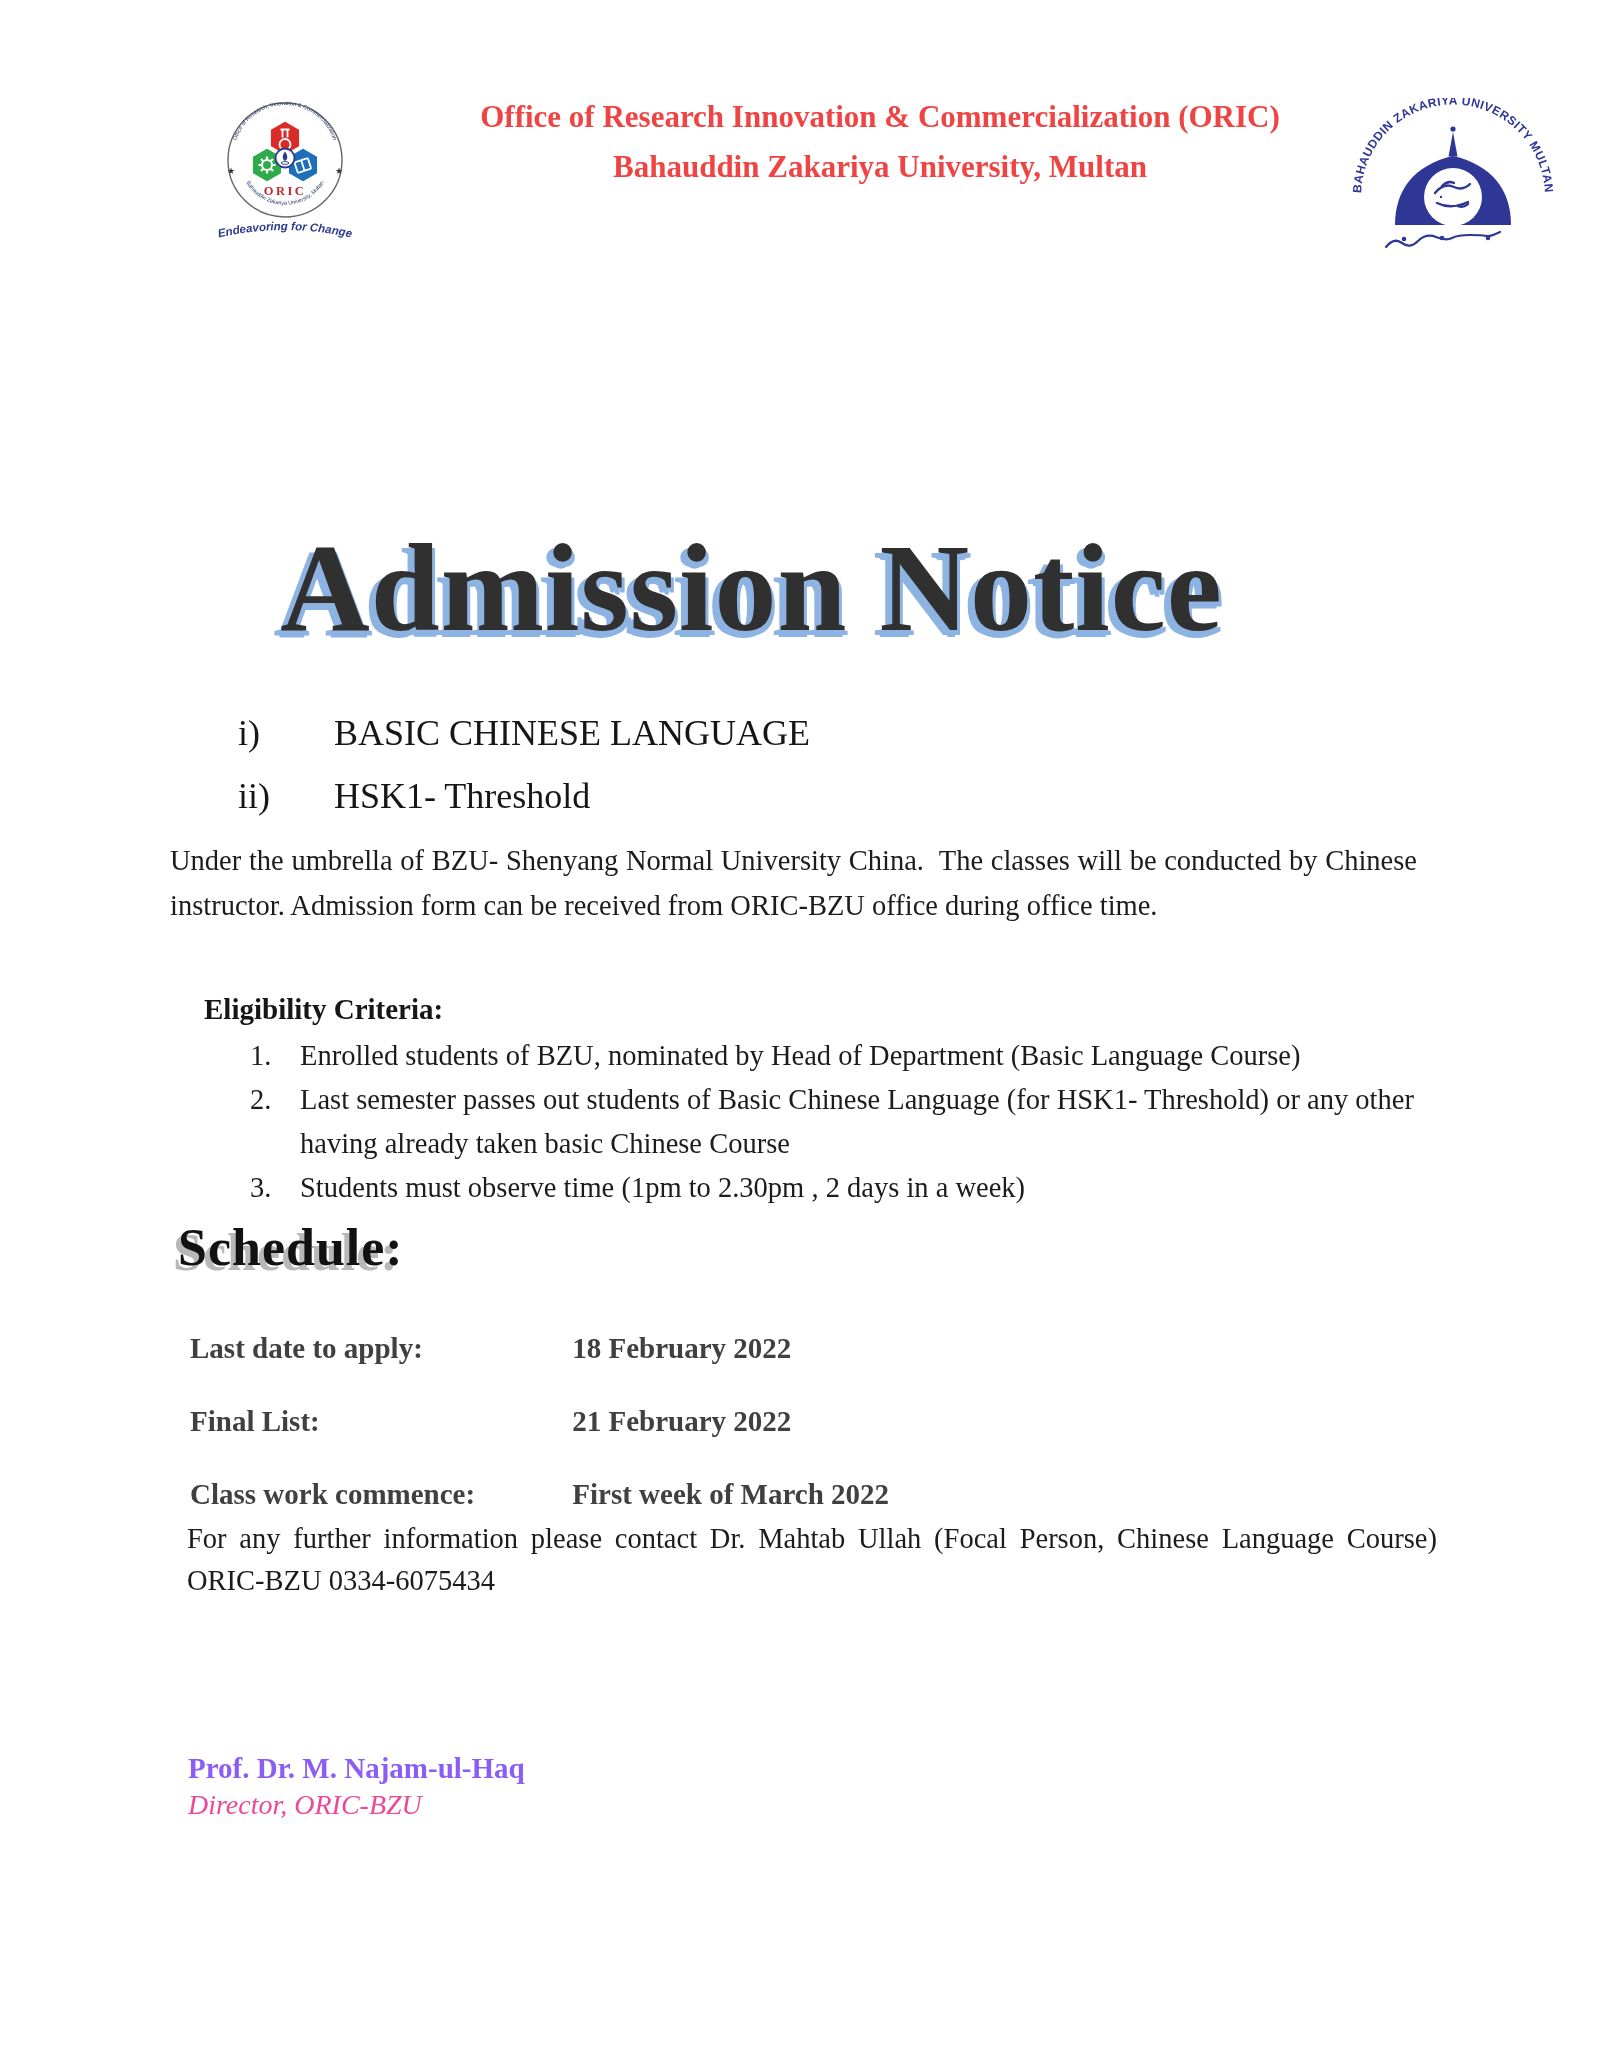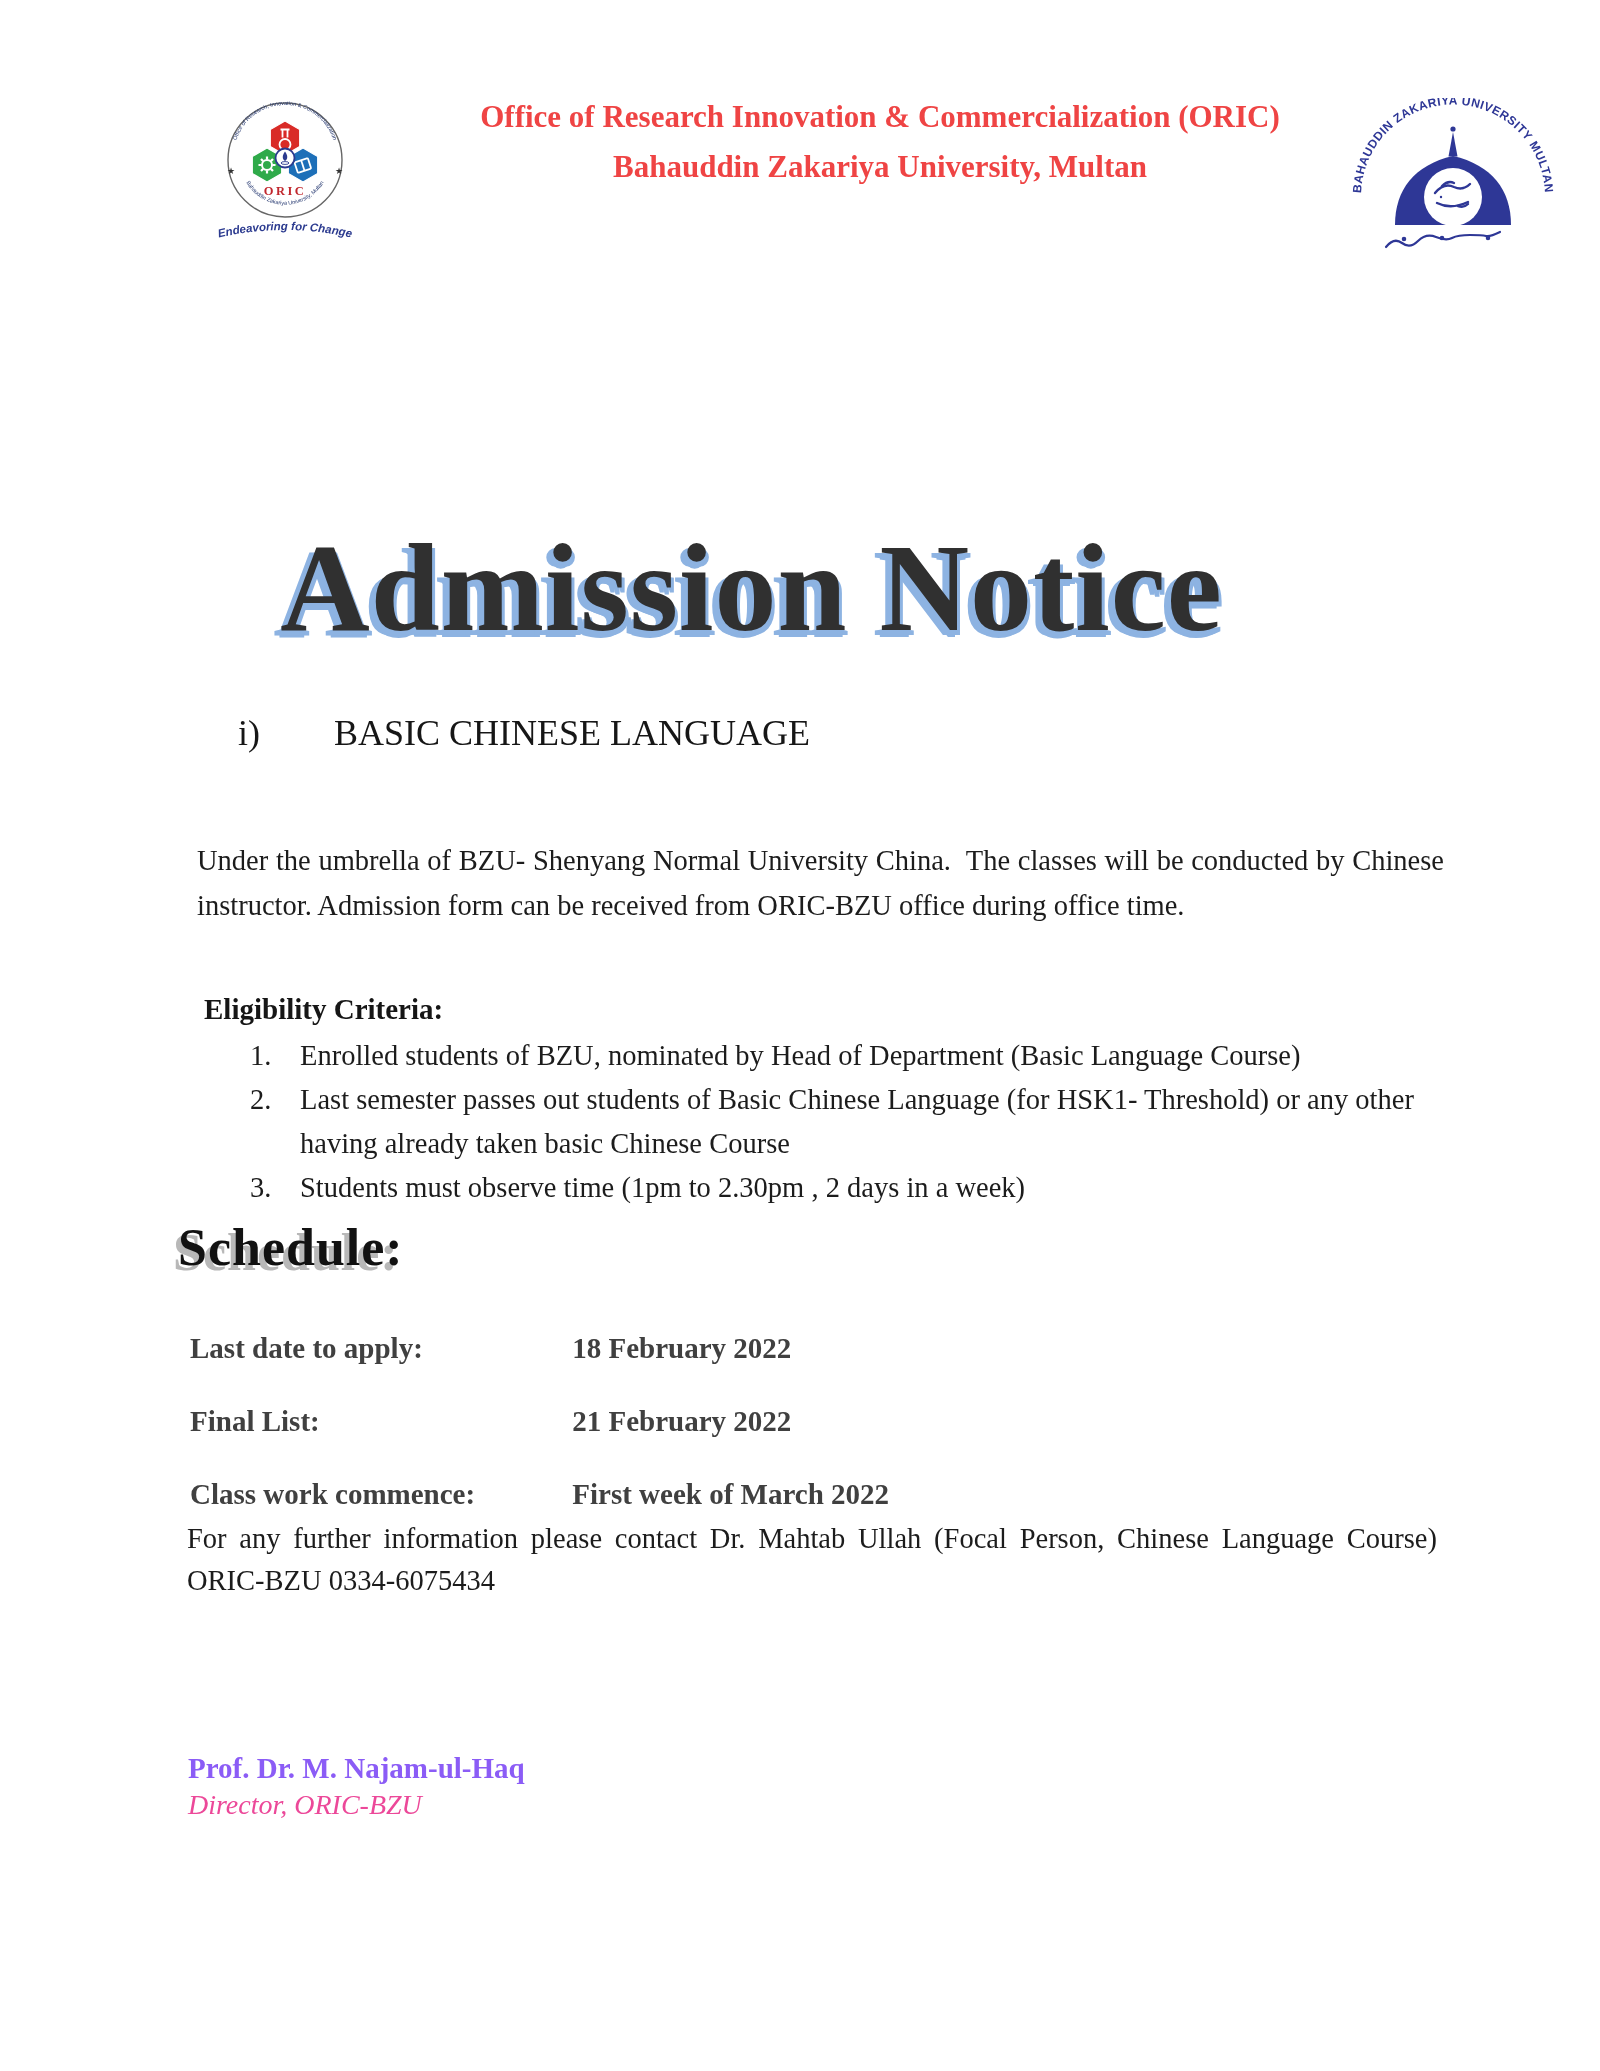--- a/index.html
+++ b/index.html
@@ -28,21 +28,21 @@
     color:#303030;
     text-shadow:-7px 5px 0 #8db3e2, -2px 7px 0 #8db3e2, 3px 5px 0 #8db3e2;
     white-space:nowrap;
   }
   
   .course-list{position:absolute;left:238px;top:710px;margin:0;padding:0;list-style:none;}
   .course-item{display:flex;font-size:36px;line-height:46px;margin-bottom:17px;color:#161616;}
   .course-marker{width:96px;flex:0 0 96px;}
   
   .intro{
-    position:absolute;left:197px;top:838px;width:1247px;margin:0;
+    position:absolute;left:170px;top:838px;width:1247px;margin:0;
     font-size:28.5px;line-height:45px;text-align:justify;color:#1c1c1c;
   }
   
   .elig-heading{
     position:absolute;left:187px;top:976px;margin:17px;
     font-size:29px;font-weight:bold;color:#161616;
   }
   .elig-list{position:absolute;left:250px;top:1034px;width:1200px;margin:0;padding:0;list-style:none;}
   .elig-item{display:flex;font-size:28.5px;line-height:44px;color:#1c1c1c;}
   .elig-num{width:50px;flex:0 0 50px;}
@@ -157,20 +157,24 @@
       <circle cx="150" cy="140" r="1.2" fill="#2e3796"></circle>
     </g>
   </svg>
 
   <h1 class="doc-title">Admission Notice</h1>
 
   <ol class="course-list">
     <li class="course-item">
       <span class="course-marker">i)</span>
       <span class="course-label">BASIC CHINESE LANGUAGE</span>
+    </li>
+    <li class="course-item">
+      <span class="course-marker">ii)</span>
+      <span class="course-label">HSK1- Threshold</span>
     </li>
   </ol>
 
   <p class="intro">Under the umbrella of BZU- Shenyang Normal University China.&nbsp; The classes will be conducted by Chinese instructor. Admission form can be received from ORIC-BZU office during office time.</p>
 
   <h2 class="elig-heading">Eligibility Criteria:</h2>
   <ol class="elig-list">
     <li class="elig-item">
       <span class="elig-num">1.</span>
       <span class="elig-text">Enrolled students of BZU, nominated by Head of Department (Basic Language Course)</span>

